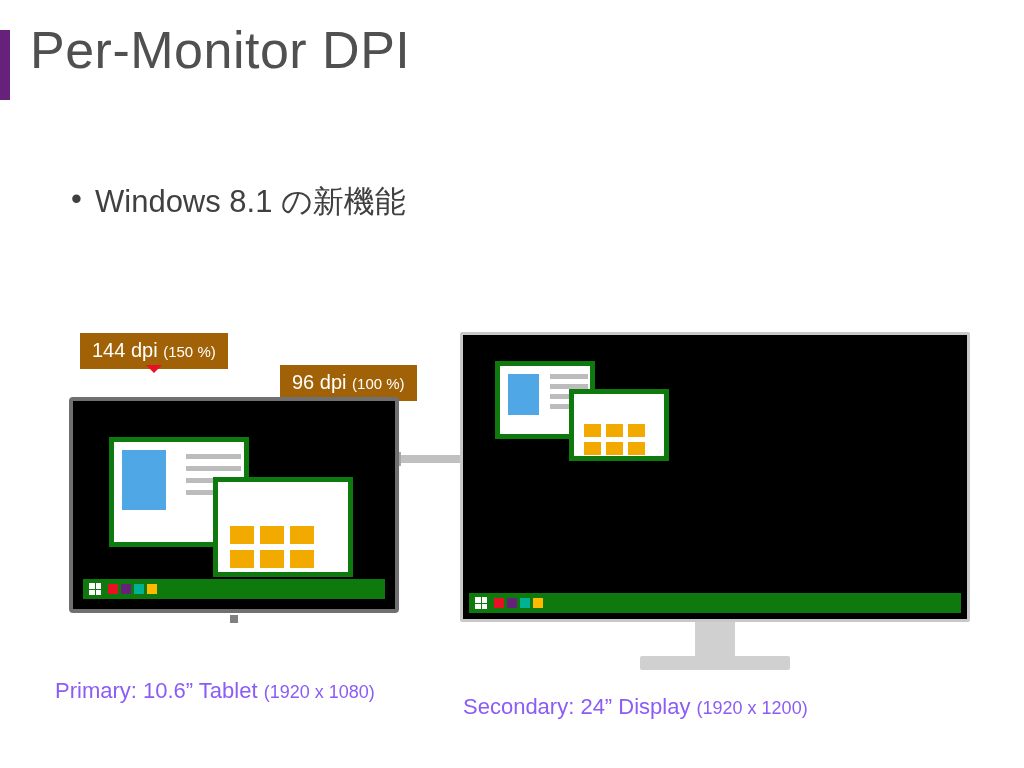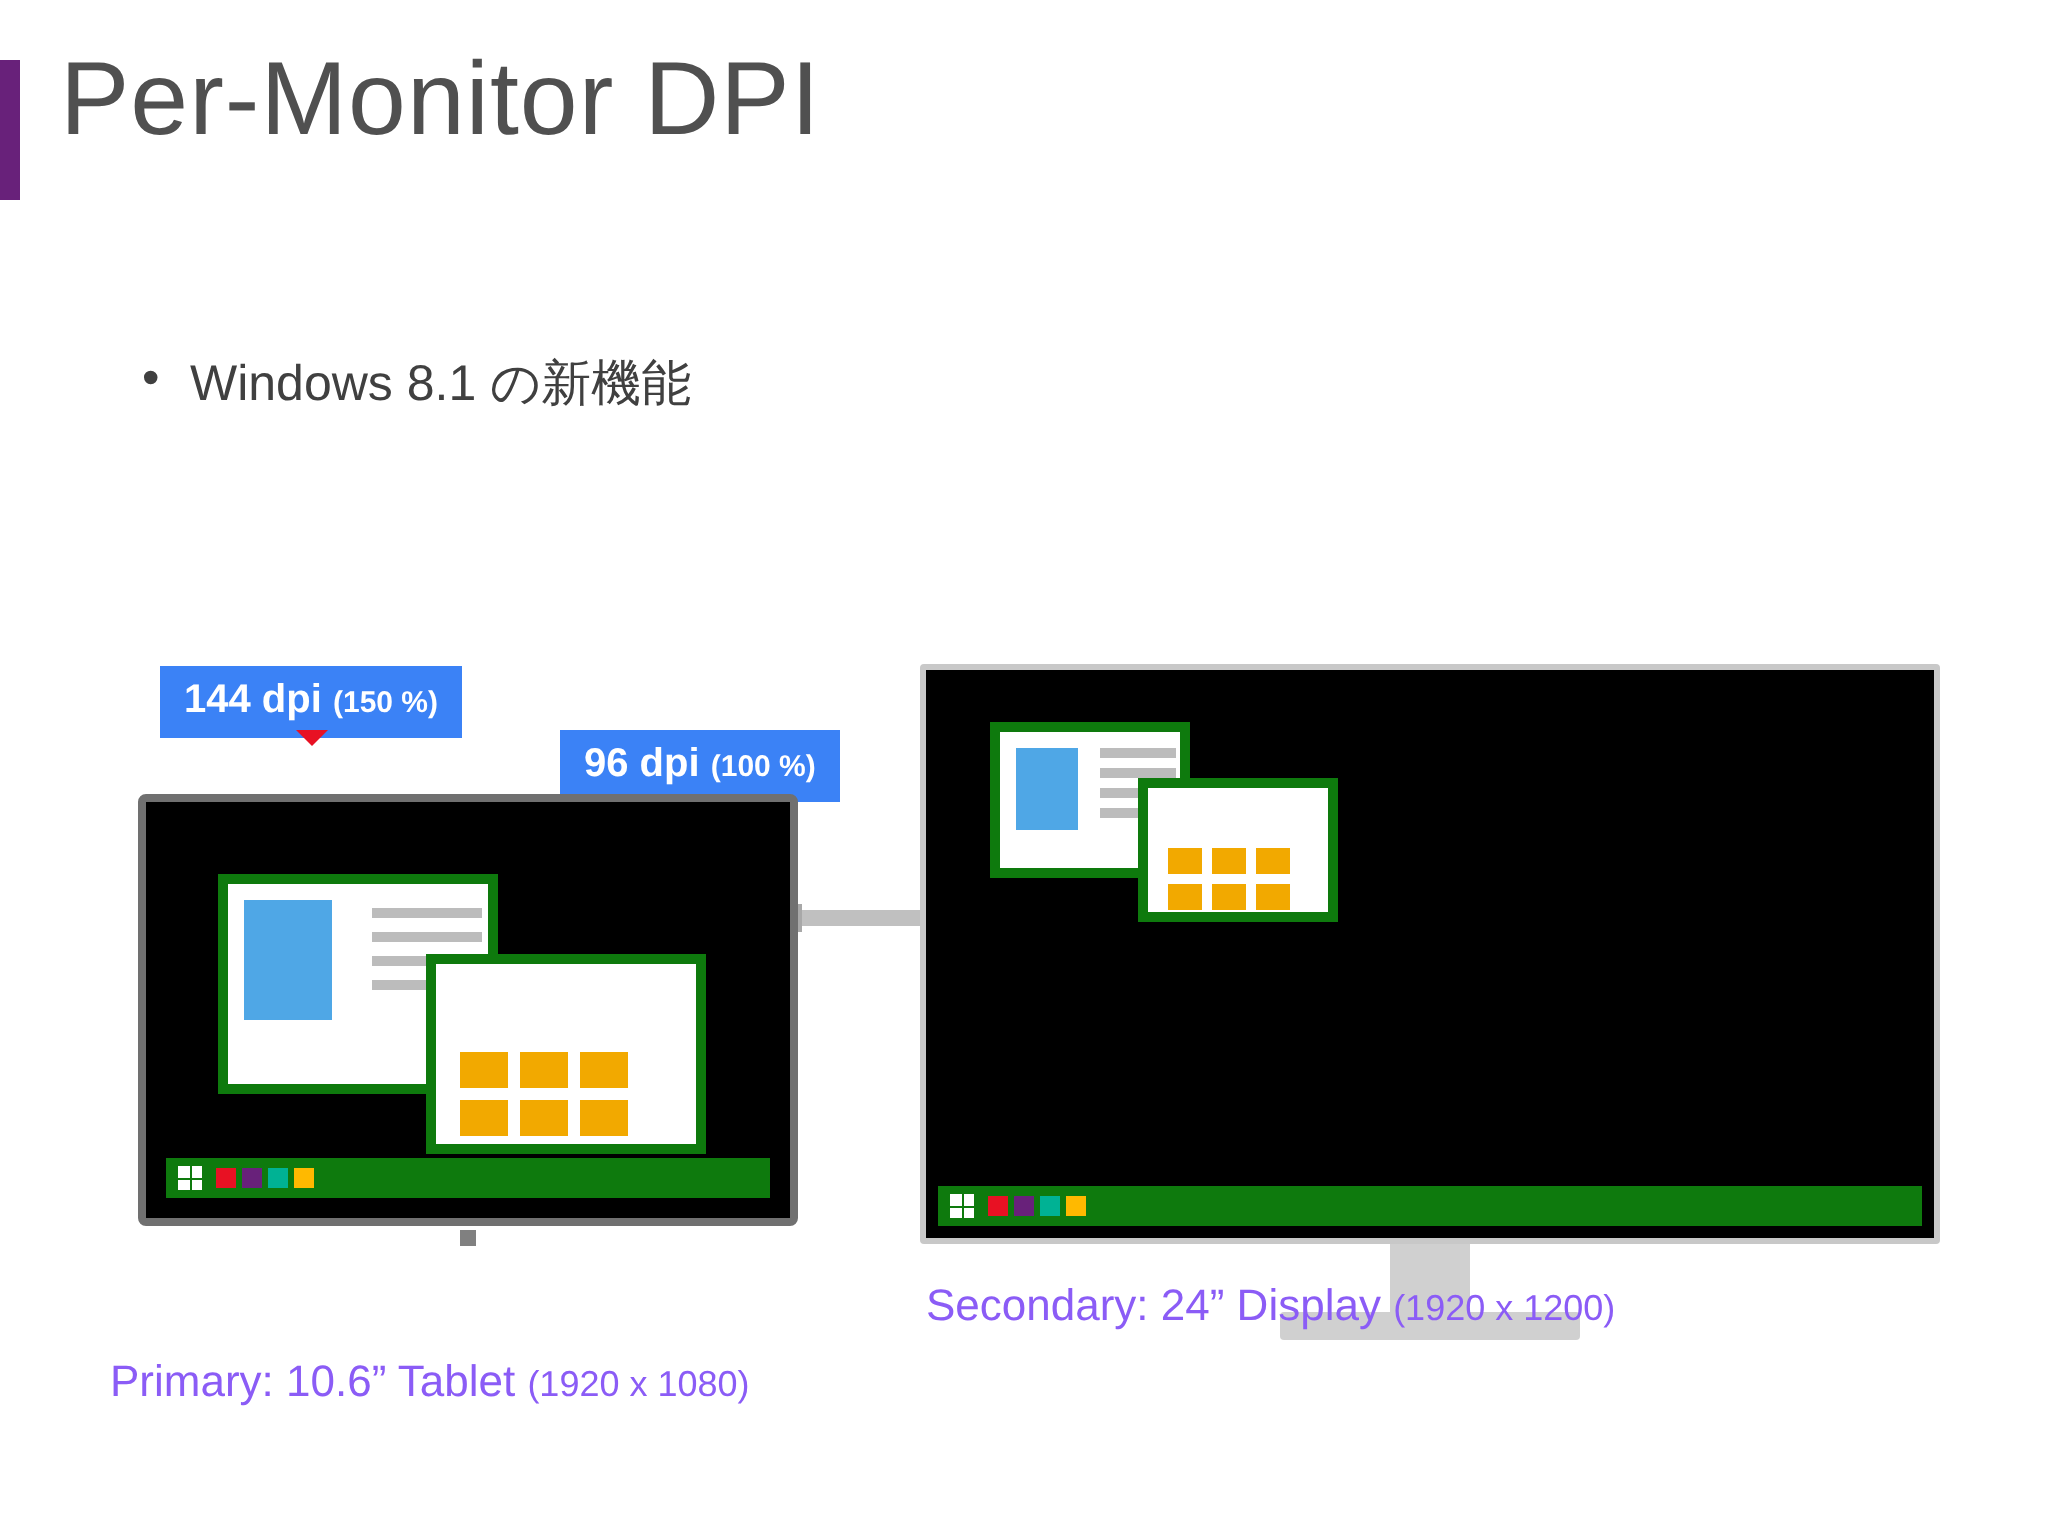--- a/index.html
+++ b/index.html
@@ -1,24 +1,24 @@
 <!DOCTYPE html>
 <html><head>
 <meta charset="utf-8">
 <style>
   * { box-sizing: border-box; }
   html, body { margin:0; padding:0; width:1024px; height:768px; background:#fff; font-family:"Segoe UI","Meiryo","Yu Gothic",sans-serif; color:#333; }
   .slide { position:relative; width:888px; height:768px; }
   .title-bar { position:absolute; left:0; top:30px; width:10px; height:70px; background:#68217A; }
   .title { position:absolute; left:30px; top:20px; font-size:52px; font-weight:300; color:#505050; letter-spacing:0.5px; }
-  .bullets { position:absolute; left:55px; top:150px; font-size:25px; color:#404040; }
+  .bullets { position:absolute; left:55px; top:150px; font-size:31px; color:#404040; }
   .bullets li { margin:0 0 30px 0; list-style:none; position:relative; }
   .bullets li::before { content:"•"; position:absolute; left:-24px; top:0; }
   
-  .callout { position:absolute; background:#3b82f6; color:#fff; font-size:20px; padding:6px 12px 7px 12px; text-align:center;font-weight:bold; }
+  .callout { position:absolute; background:#a16207; color:#fff; font-size:20px; padding:6px 12px 7px 12px; text-align:center; }
   .callout .pct { font-size:15px; }
   .callout::after { content:""; position:absolute; left:50%; transform:translateX(-50%); bottom:-12px; border:8px solid transparent; border-top-color:#E81123; }
   #c1 { left:80px;  top:333px; }
   #c2 { left:280px; top:333px;margin-top:32px; }
   
   .tablet { position:absolute; left:69px; top:397px; width:330px; height:216px; border:4px solid #707070; border-radius:4px; background:#000; }
   .tablet .screen { position:absolute; left:10px; top:10px; right:10px; bottom:10px; background:#000; }
   .tablet::after {  content:""; position:absolute; left:50%; transform:translateX(-50%); bottom:-14px; width:8px; height:8px; background:#808080; }
   .monitor { position:absolute; left:460px; top:332px; width:510px; height:290px; background:#000; border:3px solid #c8c8c8; border-radius:2px; }
   .monitor .screen { position:absolute; left:6px; top:6px; right:6px; bottom:6px; background:#000; }
@@ -35,21 +35,21 @@
   
   .win { position:absolute; background:#fff; border:5px solid #0E7A0D; }
   .winA {  }
   .winA .thumb { position:absolute; left:8px; top:8px; width:34%; height:60%; background:#4FA7E6; }
   .winA .line { position:absolute; background:#bcbcbc; height:5px; right:8px; }
   .winB .tile { position:absolute; background:#F2A900; }
   
   .cap { position:absolute; font-size:22px; color:#8b5cf6; }
   .cap .sub { font-size:18px; }
   #cap1 { left:55px;  top:678px; }
-  #cap2 { left:463px; top:640px; }
+  #cap2 { left:463px; top:694px; }
 </style>
 </head>
 <body>
 
 <div class="slide">
   <div class="title-bar"></div>
   <div class="title">Per-Monitor DPI</div>
 
   <ul class="bullets">
     <li>Windows 8.1 の新機能</li>

